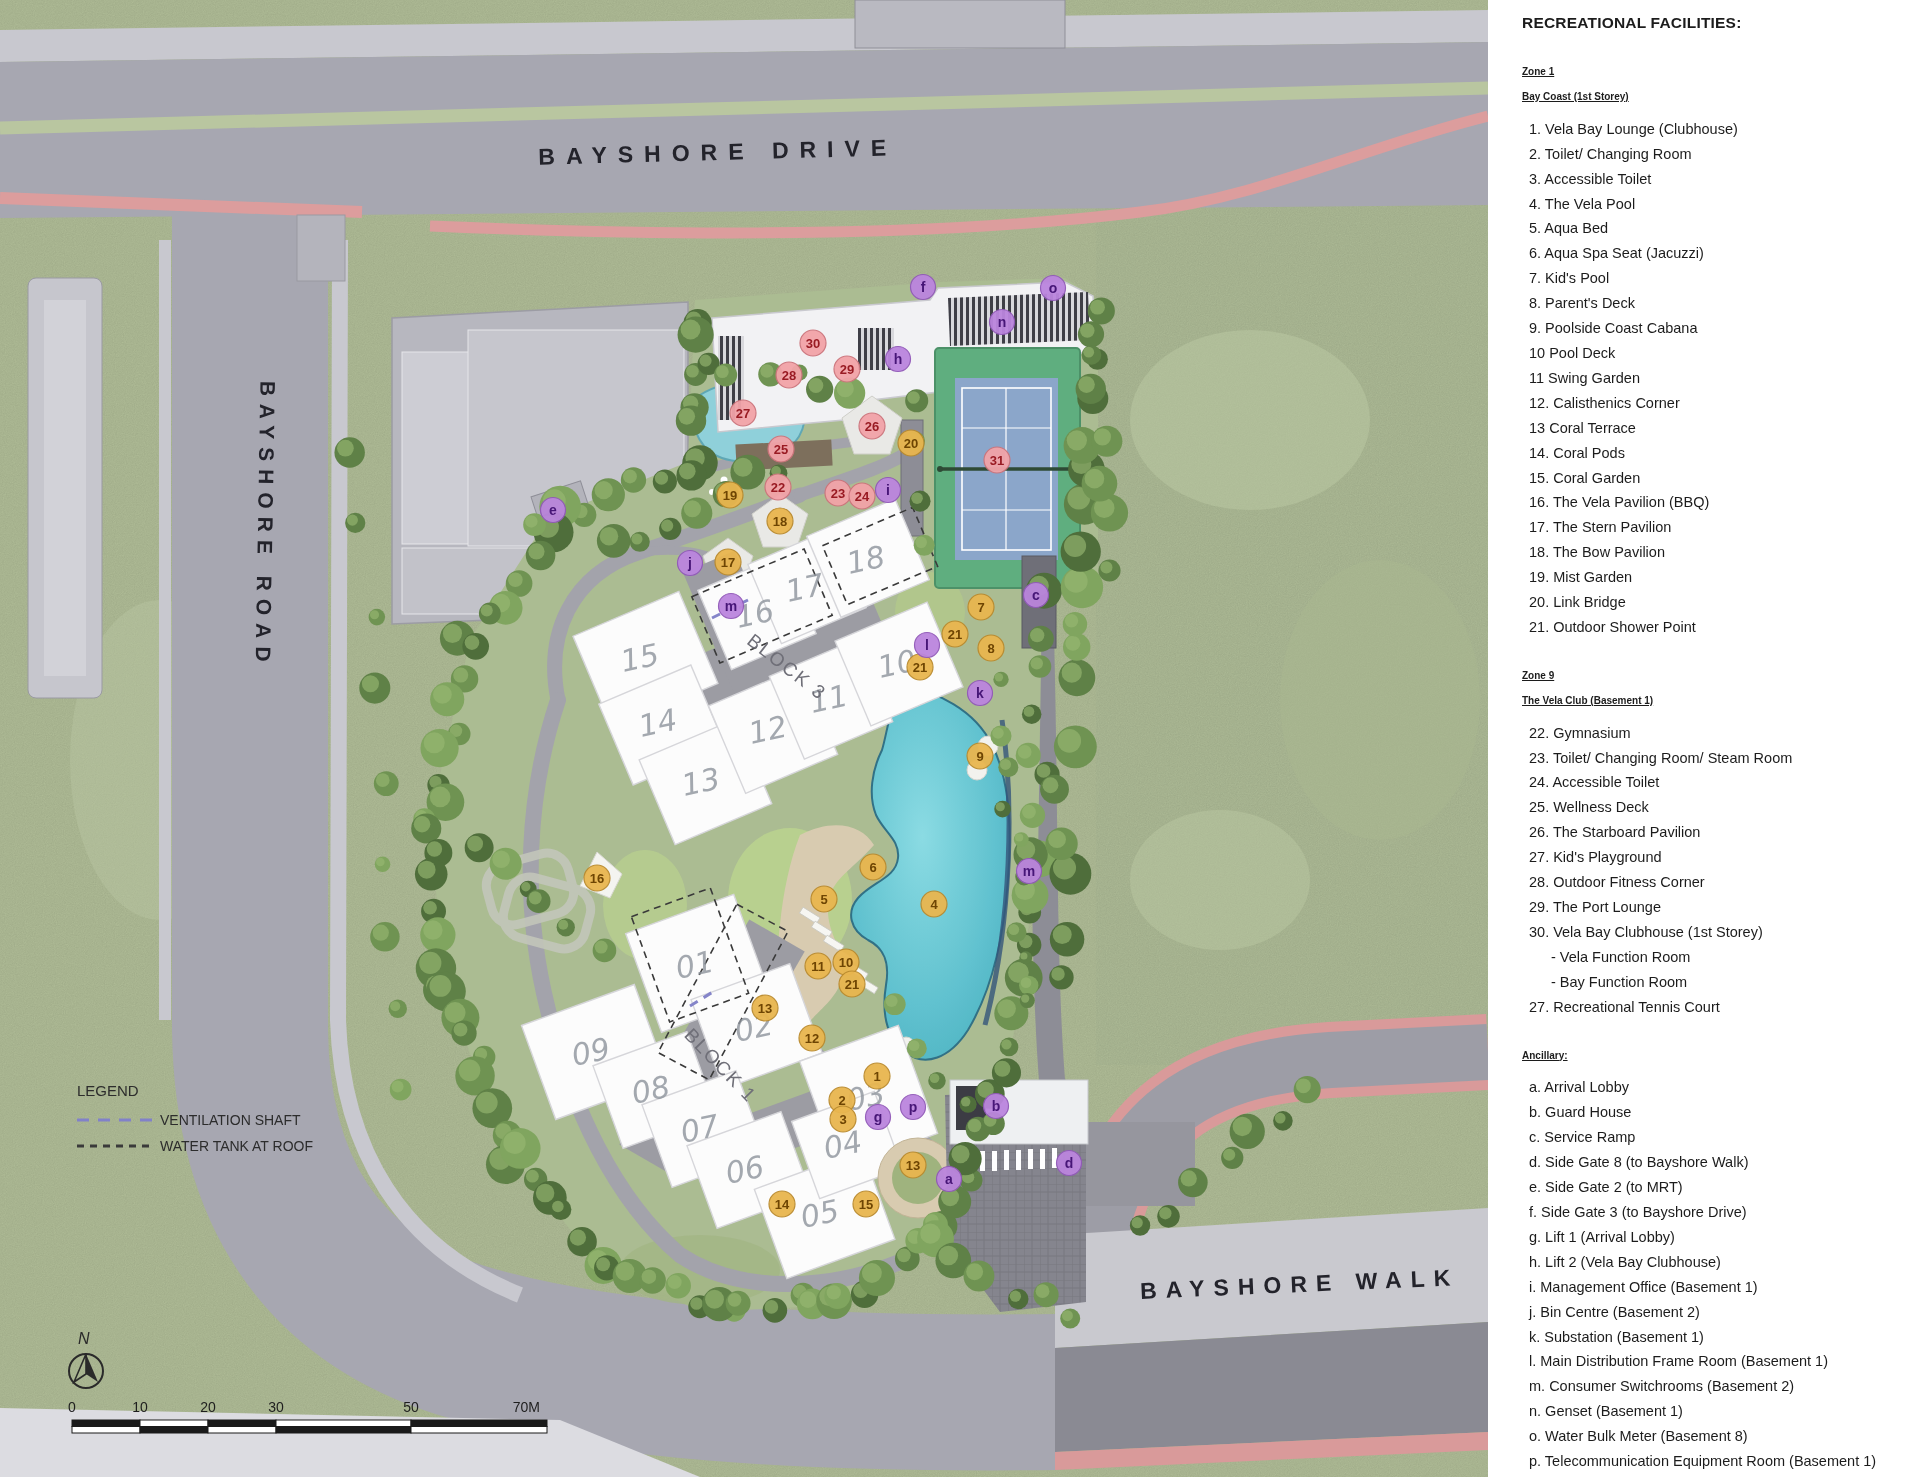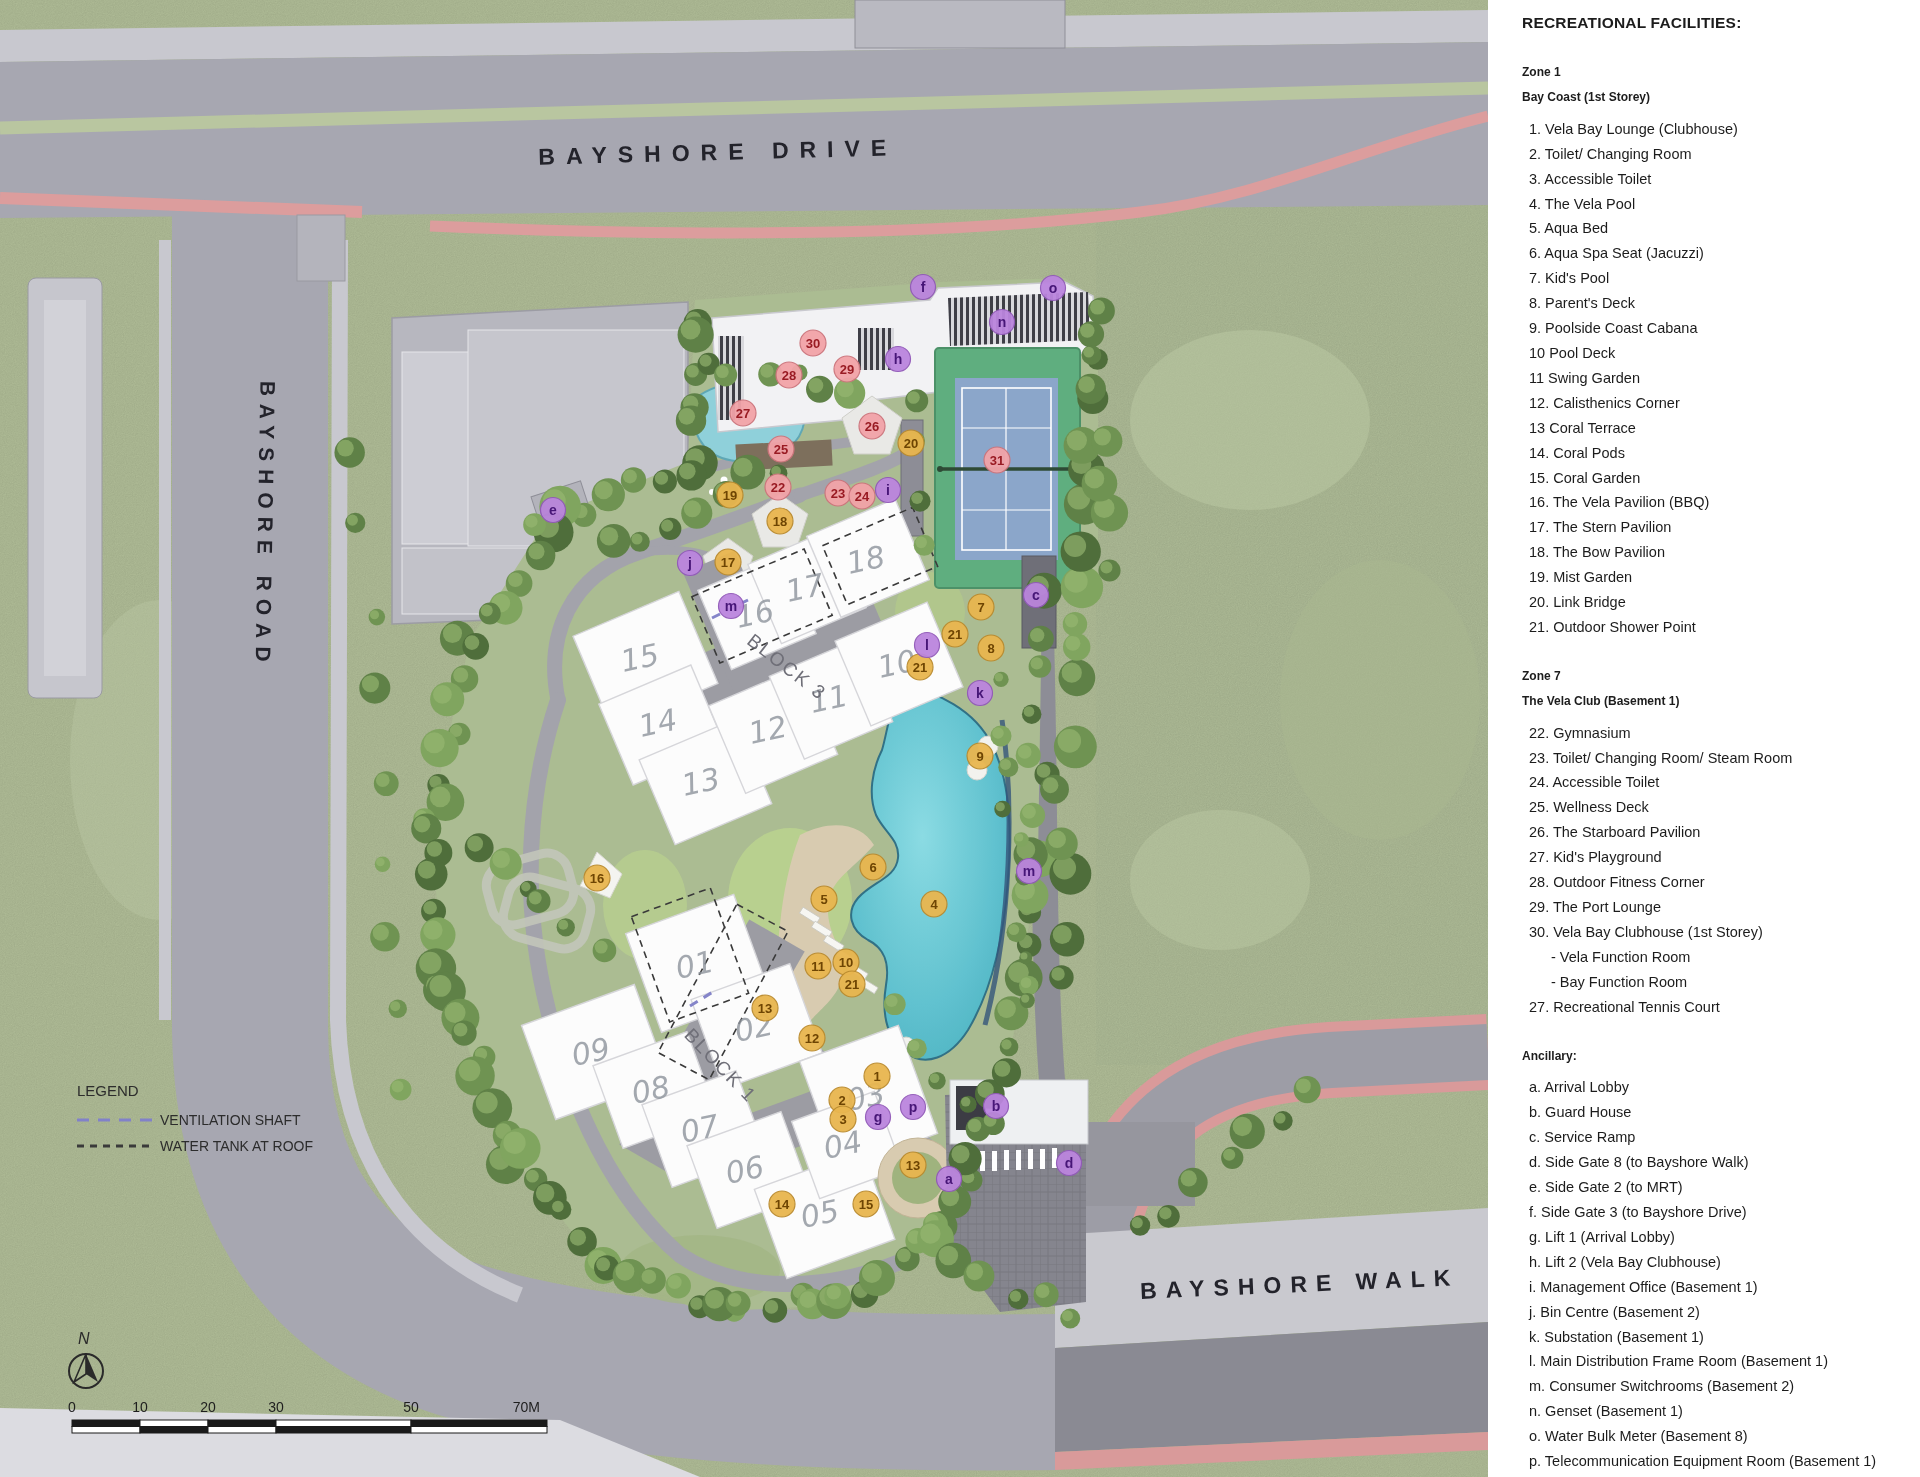--- a/index.html
+++ b/index.html
@@ -1,21 +1,21 @@
 <!DOCTYPE html>
 <html><head>
 <meta charset="utf-8">
 <style>
   html,body{margin:0;padding:0;background:#ffffff;}
   body{width:1920px;height:1477px;position:relative;font-family:"Liberation Sans",sans-serif;overflow:hidden;}
   .map-area{position:absolute;left:0;top:0;width:1488px;height:1477px;}
   .panel{position:absolute;left:1488px;top:0;width:432px;height:1477px;background:#ffffff;
          color:#1c1c1c;box-sizing:border-box;padding:14px 28px 0 34px;}
   .panel .title{font-size:15.5px;font-weight:bold;letter-spacing:.2px;margin:0 0 28px 0;}
-  .panel .hdr{font-size:12px;font-weight:bold;line-height:24.9px;}
+  .panel .hdr{font-size:10px;font-weight:bold;line-height:24.9px;text-decoration:underline;}
   .panel ul{list-style:none;margin:7px;padding:0;}
   .panel li{font-size:14.5px;line-height:24.9px;white-space:nowrap;}
   .panel li.indent{padding-left:22px;}
   .panel section{margin:0 0 24px 0;}
   svg text{font-family:"Liberation Sans",sans-serif;}
   .roadlabel{font-weight:bold;fill:#23232b;}
   .unitnum{font-family:"DejaVu Sans",sans-serif;font-style:italic;fill:#8e949c;opacity:.8;}
   .blocklabel{fill:#6f6f78;letter-spacing:2px;font-size:19px;}
 </style>
 </head>
@@ -1215,21 +1215,21 @@
         <li>15. Coral Garden</li>
         <li>16. The Vela Pavilion (BBQ)</li>
         <li>17. The Stern Pavilion</li>
         <li>18. The Bow Pavilion</li>
         <li>19. Mist Garden</li>
         <li>20. Link Bridge</li>
         <li>21. Outdoor Shower Point</li>
       </ul>
   </section>
   <section>
-    <div class="hdr">Zone 7</div>
+    <div class="hdr">Zone 9</div>
     <div class="hdr">The Vela Club (Basement 1)</div>
     <ul id="zone2-list">
         <li>22. Gymnasium</li>
         <li>23. Toilet/ Changing Room/ Steam Room</li>
         <li>24. Accessible Toilet</li>
         <li>25. Wellness Deck</li>
         <li>26. The Starboard Pavilion</li>
         <li>27. Kid's Playground</li>
         <li>28. Outdoor Fitness Corner</li>
         <li>29. The Port Lounge</li>

